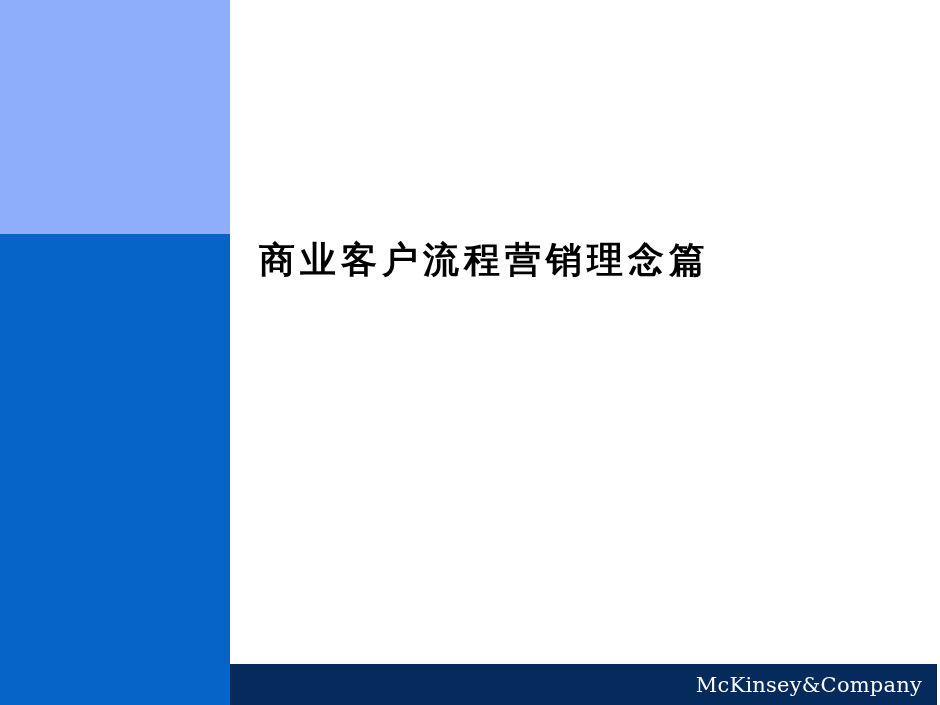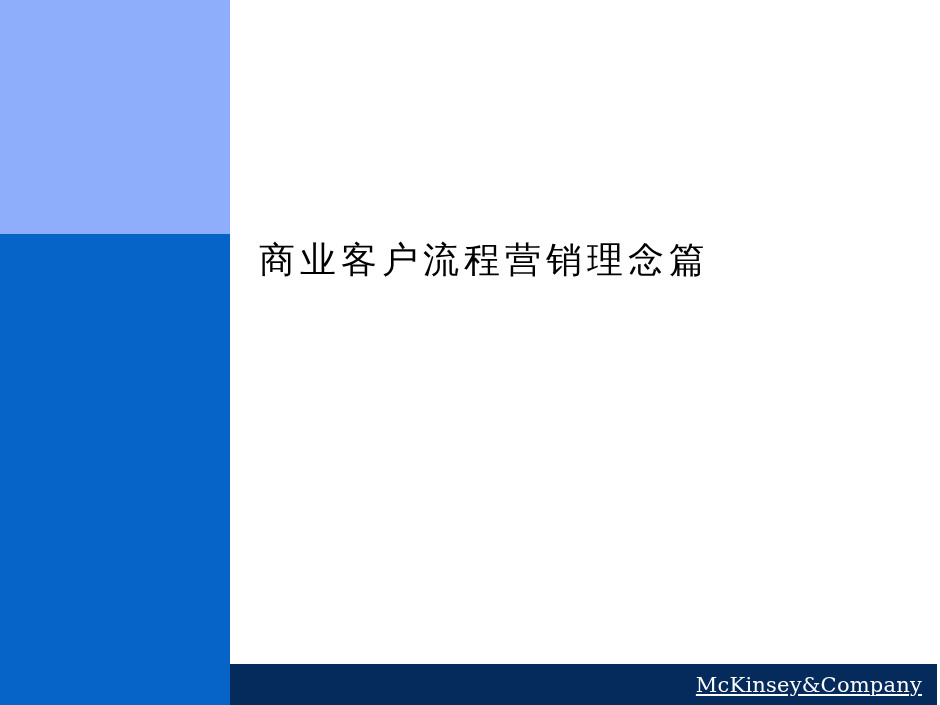--- a/index.html
+++ b/index.html
@@ -58,21 +58,21 @@
     background: #ffffff;
   }
 
   .slide-title {
     position: absolute;
     left: 29px;       
     top: 238px;
     width: 660px;
     font-family: "DejaVu Serif", "Liberation Serif", serif;
     font-size: 36px;
-    font-weight: 400;
+    font-weight: 700;
     line-height: 1.2;
     letter-spacing: 5px;
     color: #000000;
     white-space: nowrap;
   }
 
   
   .footer-bar {
     position: absolute;
     left: 230px;
@@ -86,21 +86,20 @@
     position: absolute;
     right: 15px;
     top: 50%;
     transform: translateY(-50%);
     font-family: "DejaVu Serif", "Liberation Serif", serif;
     font-size: 21px;
     font-weight: 400;
     letter-spacing: 0.2px;
     color: #ffffff;
     white-space: nowrap;
-    text-decoration: underline;
   }
 </style>
 </head>
 <body>
 
 <div class="slide">
 
   <div class="side-column">
     <div class="side-block-top"></div>
     <div class="side-block-bottom"></div>

